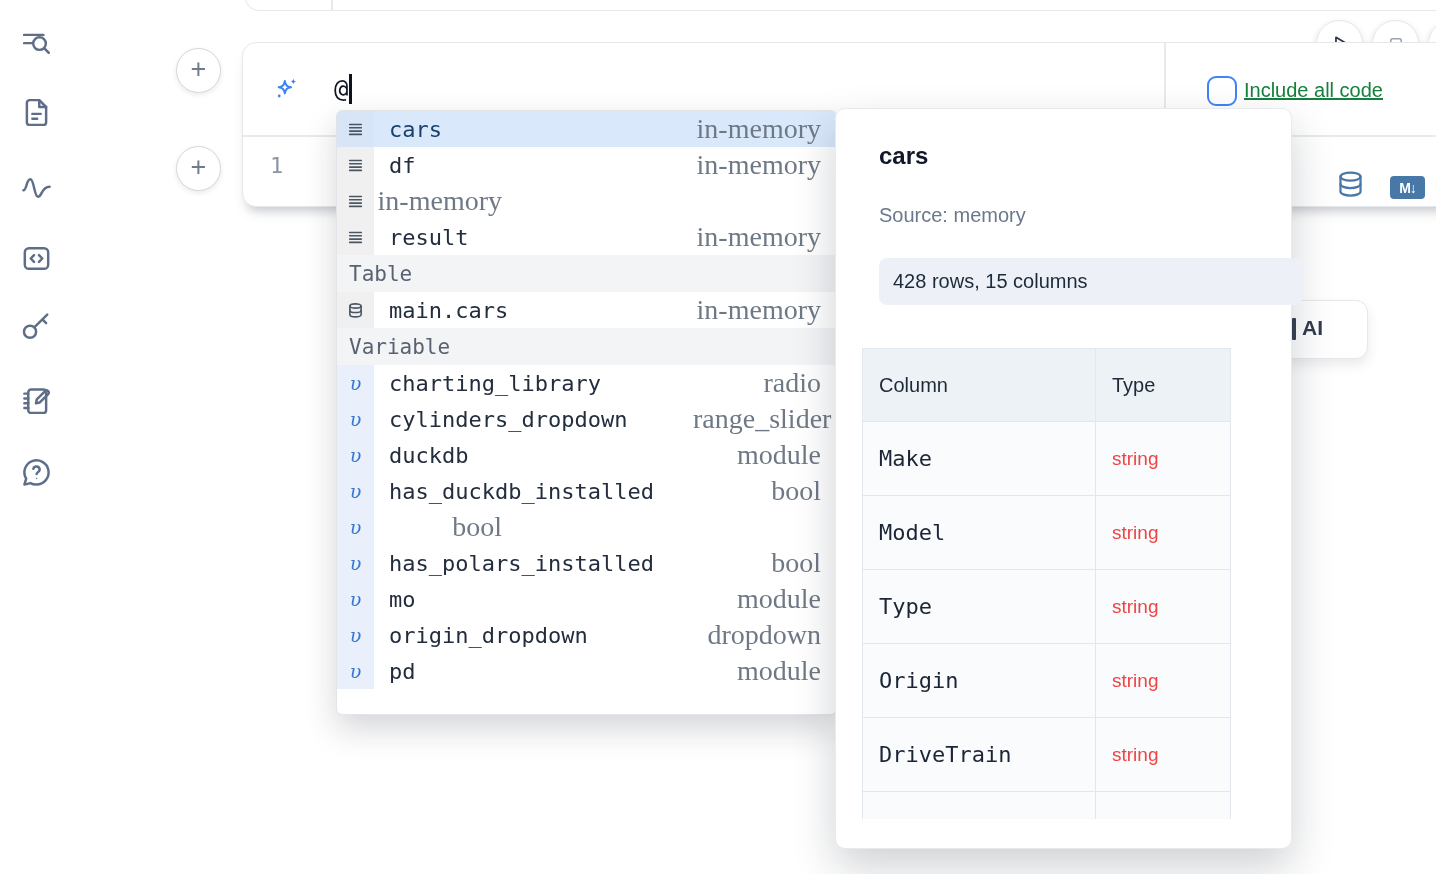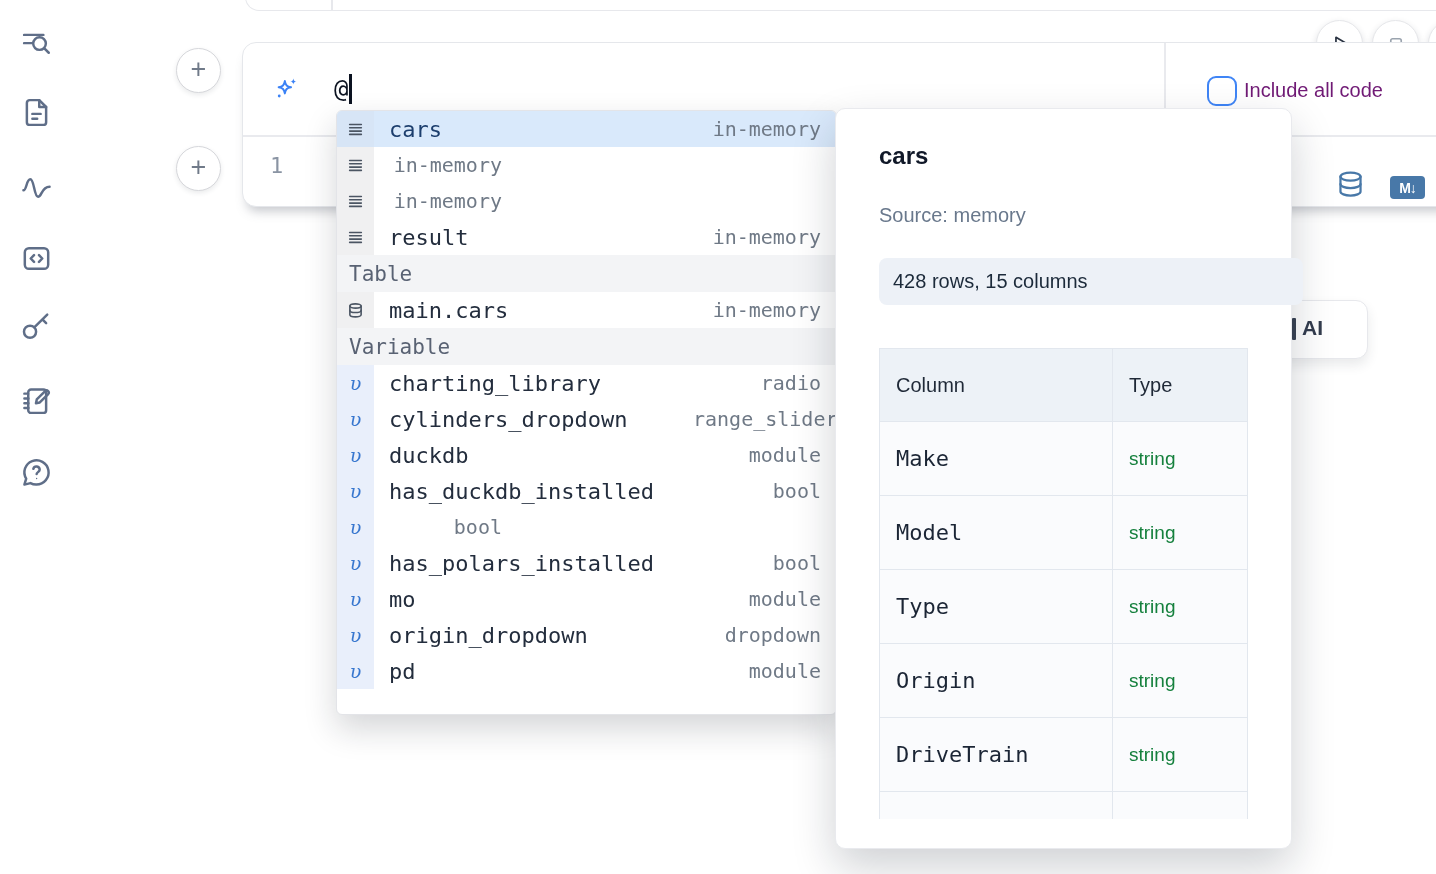--- a/index.html
+++ b/index.html
@@ -37,21 +37,21 @@
   #cell-card .hdiv{position:absolute;left:0;right:0;top:92px;height:1.5px;background:#e9eaee;}
   #cell-card .vdiv{position:absolute;left:921px;top:0;width:1.5px;height:92px;background:#e9eaee;}
   .sparkle{position:absolute;left:29px;top:32px;color:#3b82f6;}
   .sparkle svg{width:28px;height:28px;stroke:currentColor;fill:none;stroke-width:1.7;
                stroke-linejoin:round;}
   .ai-text{position:absolute;left:91px;top:28px;height:36px;display:flex;align-items:center;
            font-family:"DejaVu Sans Mono",monospace;font-size:24px;color:#0b1220;}
   .caret{display:inline-block;width:2.5px;height:30px;background:#0b1220;margin-left:1px;}
   .checkbox{position:absolute;left:964px;top:33px;width:26px;height:26px;border:2px solid #3f85f6;
             border-radius:9px;background:#fff;cursor:pointer;}
-  .cb-label{position:absolute;left:1001px;top:36px;font-size:20px;color:#701a75;}
+  .cb-label{position:absolute;left:1001px;top:36px;font-size:20px;color:#15803d;text-decoration:underline;}
   .lineno{position:absolute;left:27px;top:110px;font-family:"DejaVu Sans Mono",monospace;
           font-size:22px;color:#8a94a3;}
   .db-btn{position:absolute;left:1094px;top:128px;color:#4878a8;cursor:pointer;}
   .db-btn svg{width:27px;height:29px;stroke:currentColor;fill:none;stroke-width:2;
               stroke-linecap:round;}
   .md-badge{position:absolute;left:1147px;top:133px;width:35px;height:23px;background:#4878a8;
             border-radius:4px;color:#fff;font-size:14px;font-weight:bold;display:flex;
             align-items:center;justify-content:center;letter-spacing:-1px;cursor:pointer;}
 
   
@@ -63,22 +63,22 @@
              align-items:center;padding-left:12px;}
   .ac-row{height:36px;display:flex;align-items:center;background:#fff;cursor:pointer;}
   .ac-gutter{width:37px;height:100%;flex:none;background:#f0f0f1;display:flex;align-items:center;
              justify-content:center;color:#4b5563;}
   .ac-gutter svg{width:17px;height:17px;stroke:currentColor;fill:none;stroke-width:1.5;
                  stroke-linecap:round;}
   .ac-gutter.var{background:#e9effb;}
   .ac-gutter .vchar{font-family:"DejaVu Serif",serif;font-style:italic;font-size:19px;
                     color:#3877cf;}
   .ac-name{flex:1;margin-left:15px;font-size:22px;color:#232d3d;white-space:nowrap;}
-  .ac-meta{flex:none;width:128px;text-align:right;font-size:20px;color:#6f7986;
-           white-space:nowrap;margin-right:15px;}
+  .ac-meta{flex:none;width:128px;text-align:right;font-size:28px;color:#6f7986;
+           white-space:nowrap;margin-right:15px;font-family:Liberation Serif, serif;}
   .ac-row.selected{background:#d9e9fb;}
   .ac-row.selected .ac-gutter{background:#d7e5f6;}
   .ac-row.selected .ac-name{color:#1c3e6d;}
 
   
   #ai-partial{position:absolute;left:1160px;top:300px;width:206px;height:57px;background:#fff;
               border:1.5px solid #e7e8ec;border-radius:12px;z-index:25;cursor:pointer;
               box-shadow:0 6px 12px rgba(40,45,60,.10);}
   #ai-partial .clip-bar{position:absolute;left:131px;top:17px;width:4px;height:22px;
                         background:#3a4354;border-radius:1px;}
@@ -88,27 +88,27 @@
   
   #preview{position:absolute;left:835px;top:108px;width:455px;height:739px;background:#fff;
            border:1px solid #e9eaee;border-radius:10px;z-index:30;
            box-shadow:0 18px 44px rgba(15,23,42,.20);}
   #preview h3{position:absolute;left:43px;top:33px;margin:0;font-size:24px;font-weight:bold;
               color:#101828;}
   #preview .src{position:absolute;left:43px;top:95px;font-size:20px;color:#69788c;}
   #preview .stats{position:absolute;left:43px;top:149px;width:424px;height:47px;background:#edf1f7;
                   border-radius:8px;display:flex;align-items:center;padding-left:14px;
                   box-sizing:border-box;font-size:20px;color:#1c2a3a;}
-  .tbl-wrap{position:absolute;left:43px;top:239px;width:369px;height:471px;overflow:hidden;}
+  .tbl-wrap{position:absolute;left:26px;top:239px;width:369px;height:471px;overflow:hidden;}
   .tbl-wrap table{border-collapse:collapse;width:368px;table-layout:fixed;}
   .tbl-wrap th,.tbl-wrap td{border:1px solid #e2e7ee;padding:0 0 0 16px;text-align:left;}
   .tbl-wrap th{height:72px;background:#edf2f7;font-size:20px;font-weight:400;color:#1f2937;}
   .tbl-wrap td{height:73px;background:#fafbfd;}
   .tbl-wrap td.cname{font-family:"DejaVu Sans Mono",monospace;font-size:22px;color:#1b2535;}
-  .tbl-wrap td.ctype{font-size:19px;color:#15803d;}
+  .tbl-wrap td.ctype{font-size:19px;color:#ef4444;}
   .tbl-wrap col.c1{width:233px;} .tbl-wrap col.c2{width:135px;}
 </style>
 </head>
 <body>
 
 <div id="canvas">
 
   <nav id="sidebar">
       <button class="sb-btn" style="top: 24px;">
         <span>
@@ -234,20 +234,21 @@
         </span>
         <span class="ac-name">cars</span>
         <span class="ac-meta">in-memory</span>
       </div>
       <div class="ac-row">
         <span class="ac-gutter">
           <svg viewBox="0 0 16 16">
             <path d="M2.5 3.3h11M2.5 6.4h11M2.5 9.5h11M2.5 12.6h11"></path>
           </svg>
         </span>
+        <span class="ac-name">df</span>
         <span class="ac-meta">in-memory</span>
       </div>
       <div class="ac-row">
         <span class="ac-gutter">
           <svg viewBox="0 0 16 16">
             <path d="M2.5 3.3h11M2.5 6.4h11M2.5 9.5h11M2.5 12.6h11"></path>
           </svg>
         </span>
         <span class="ac-meta">in-memory</span>
       </div>

